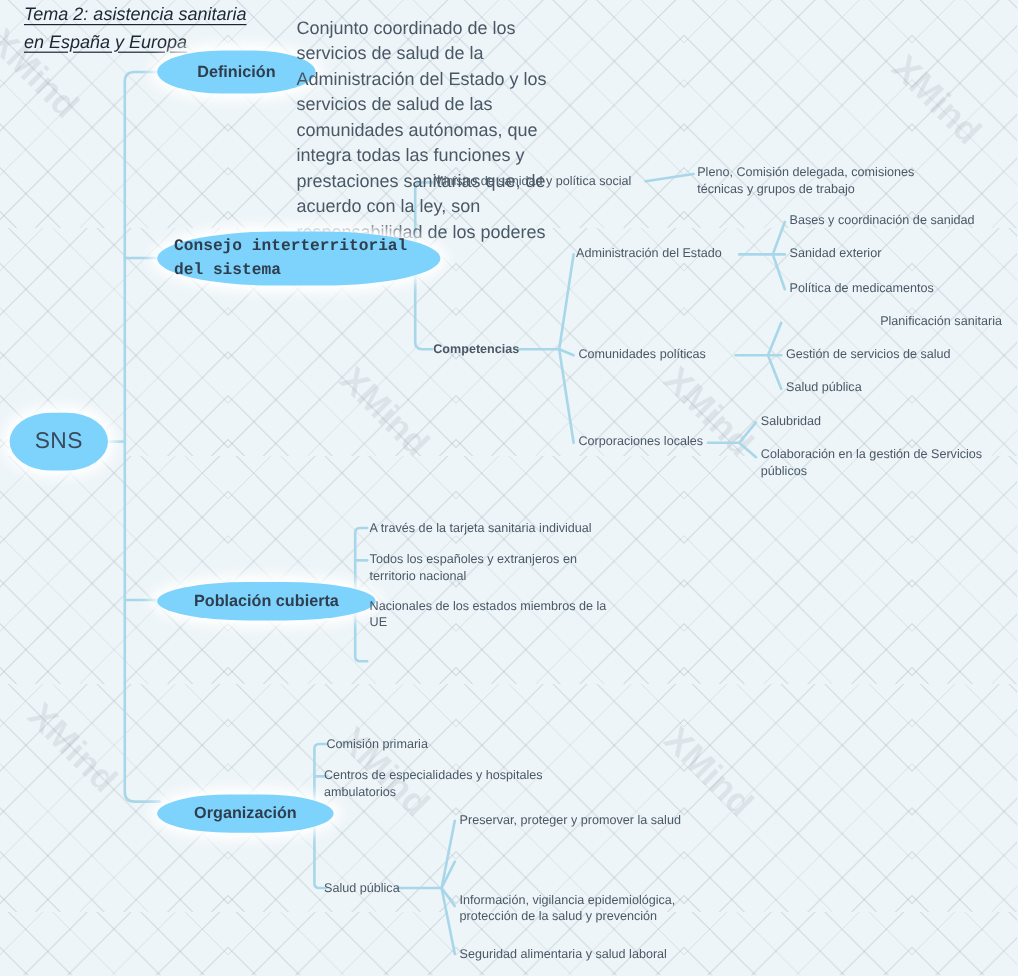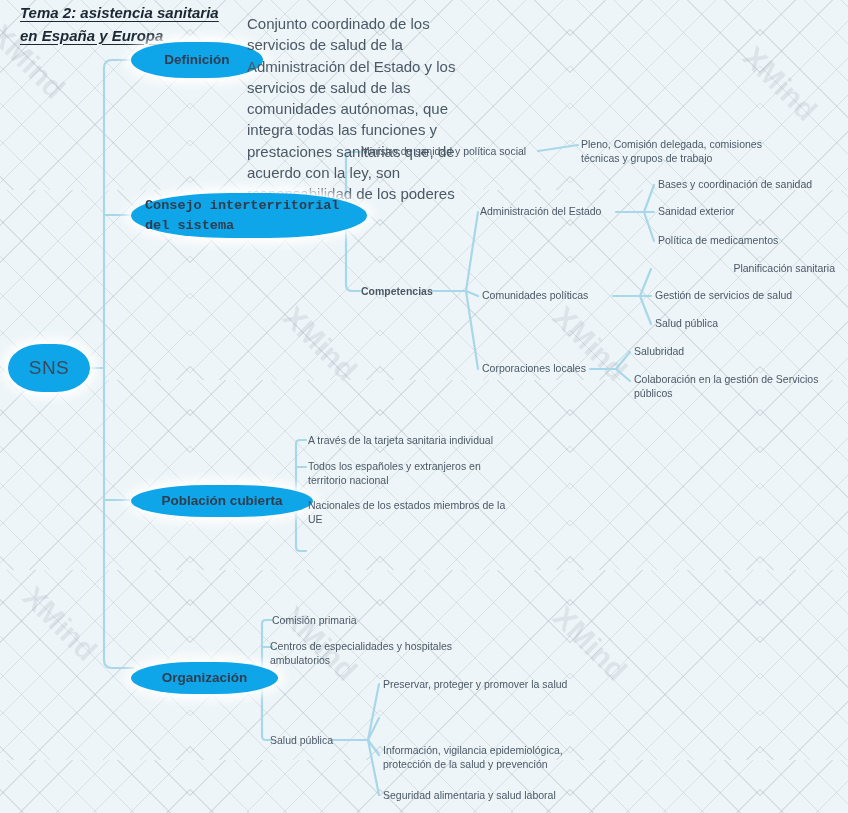--- a/index.html
+++ b/index.html
@@ -62,21 +62,21 @@
   
   .topic {
     position: absolute;
     color: #3c4a58;
     line-height: 1.32;
     white-space: pre-line;
   }
 
   
   .bubble {
-    background: #0ea5e9;
+    background: #7dd3fc;
     border-radius: 50% / 60%;
     display: flex;
     align-items: center;
     justify-content: center;
     text-align: center;
     box-shadow: 0 0 10px 6px rgba(255,255,255,0.95);
   }
   .root {
     font-size: 19px;
     font-weight: 400;
@@ -96,21 +96,21 @@
     color: #4a5866;
   }
 
   
   #title {
     position: absolute;
     left: 20px;
     top: 2px;
     width: 220px;
     font-style: italic;
-    font-weight: 700;
+    font-weight: 400;
     font-size: 15px;
     line-height: 1.5;
     color: #1b2733;
   }
   #title span {
     text-decoration: underline;
     text-underline-offset: 3px;
   }
 
   

